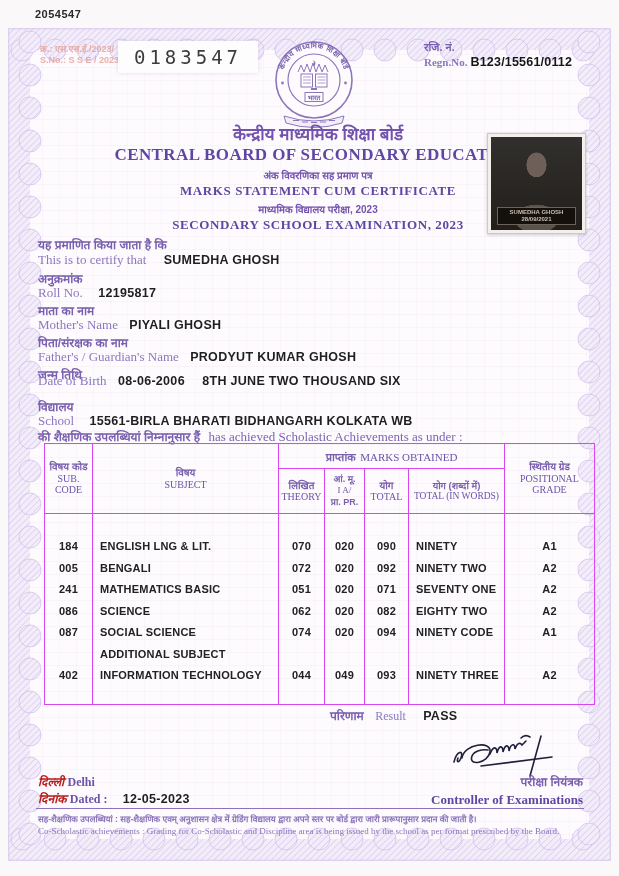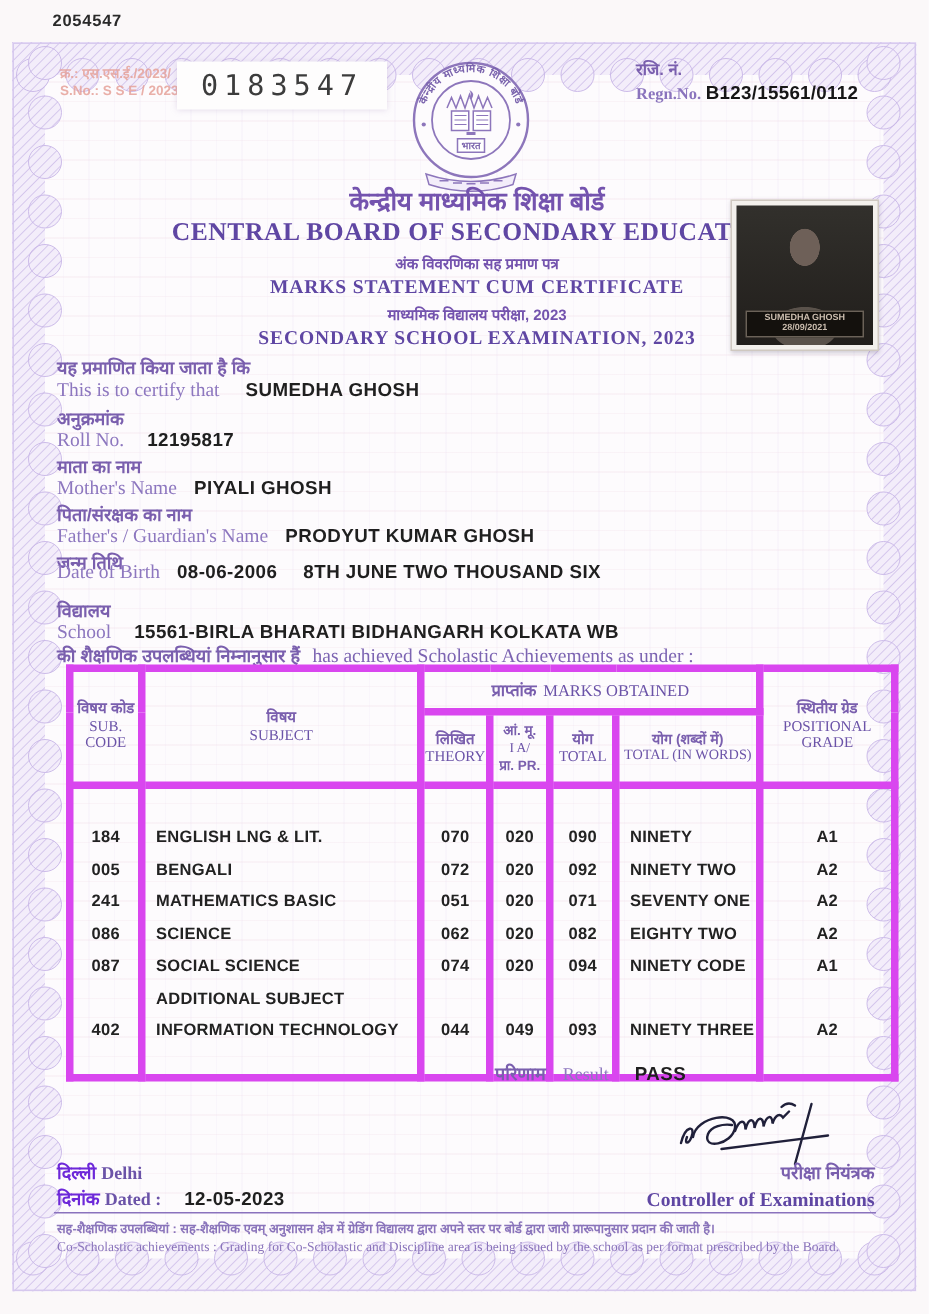--- a/index.html
+++ b/index.html
@@ -56,41 +56,41 @@
 
   
   .iline{position:absolute;left:30px;white-space:nowrap;font-size:12px;}
   .iline .lh{color:#7a5fae;font-weight:bold;font-size:12px;}
   .iline .le{font-family:"Liberation Serif",serif;color:#8d77bf;font-size:13px;}
   .iline .val{font-size:12.5px;}
 
   
   table.marks{position:absolute;left:36px;top:415px;border-collapse:collapse;table-layout:fixed;width:550px;
     background:transparent;}
-  table.marks td{border:5px solid #d946ef;padding:0;vertical-align:middle;text-align:center;}
+  table.marks td{border:1px solid #d946ef;padding:0;vertical-align:middle;text-align:center;}
   .tr-g td{height:24px;}
   .tr-s td{height:44px;}
   .gh-hi{color:#7a5fae;font-weight:bold;font-size:11px;}
   .gh-en{font-family:"Liberation Serif",serif;color:#6b53a8;font-size:11px;}
   .sh{font-size:10px;line-height:11.5px;}
   .sh .hi{color:#7a5fae;font-weight:bold;}
   .sh .en{font-family:"Liberation Serif",serif;color:#6b53a8;}
   td.dcol{vertical-align:top;height:190px;}
   .cl{line-height:21.5px;font-size:11px;font-weight:bold;color:#222;letter-spacing:.2px;}
   td.dcol .pad{padding-top:5px;}
   .cl.left{text-align:left;padding-left:7px;}
 
   
   .result{position:absolute;left:322px;top:679px;font-size:12px;white-space:nowrap;}
   .result .hi{color:#7a5fae;font-weight:bold;}
   .result .en{font-family:"Liberation Serif",serif;color:#8d77bf;margin-left:8px;}
   .result .val{margin-left:14px;font-size:12.5px;}
   .sig{position:absolute;left:440px;top:702px;}
   .fleft{position:absolute;left:30px;top:746px;font-size:12px;line-height:17px;white-space:nowrap;}
-  .fleft .hi{color:#6d28d9;font-weight:bold;}
+  .fleft .hi{color:#b91c1c;font-weight:bold;font-style:italic;}
   .fleft .en{font-family:"Liberation Serif",serif;color:#8d77bf;}
   .fleft .val{margin-left:12px;font-size:12.5px;}
   .fright{position:absolute;right:28px;top:746px;text-align:right;font-size:12px;line-height:17px;}
   .fright .hi{color:#7a5fae;font-weight:bold;}
   .fright .en{font-family:"Liberation Serif",serif;color:#5f46a3;font-weight:bold;font-size:13px;}
   .rule{position:absolute;left:28px;top:780px;width:548px;border-top:1.5px solid #8a72bd;}
   .note{position:absolute;left:30px;width:548px;color:#8a74bb;}
   .note.hi{top:785px;font-size:8.5px;font-weight:bold;}
   .note.en{top:798px;font-size:9px;font-family:"Liberation Serif",serif;}
 </style>

